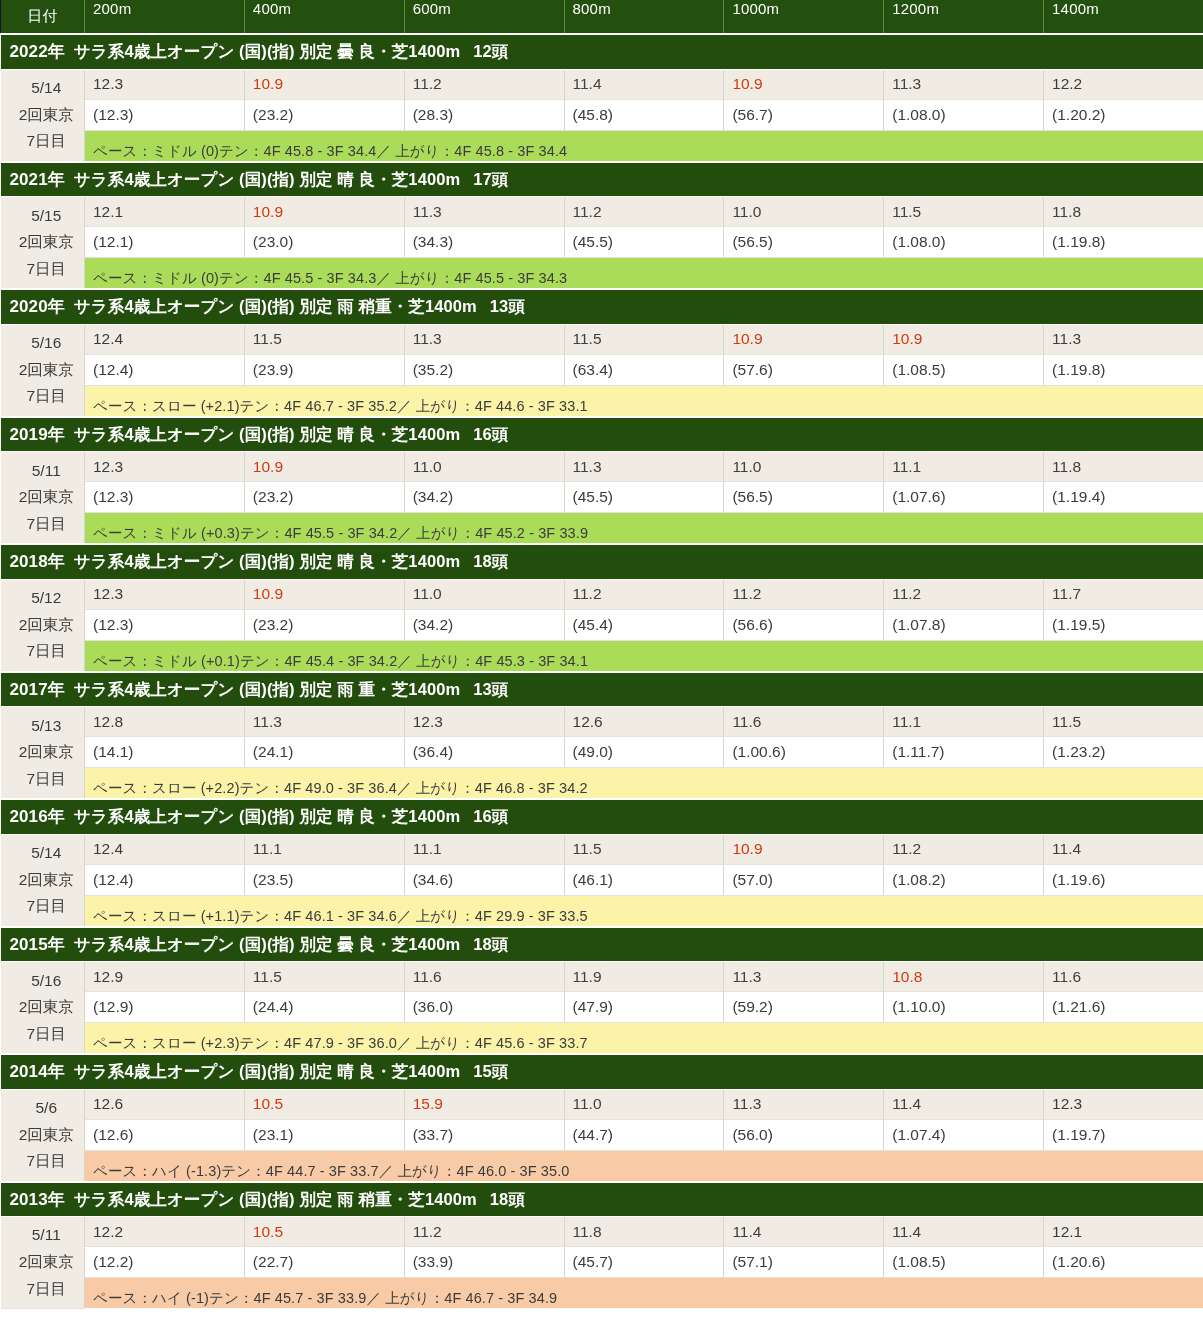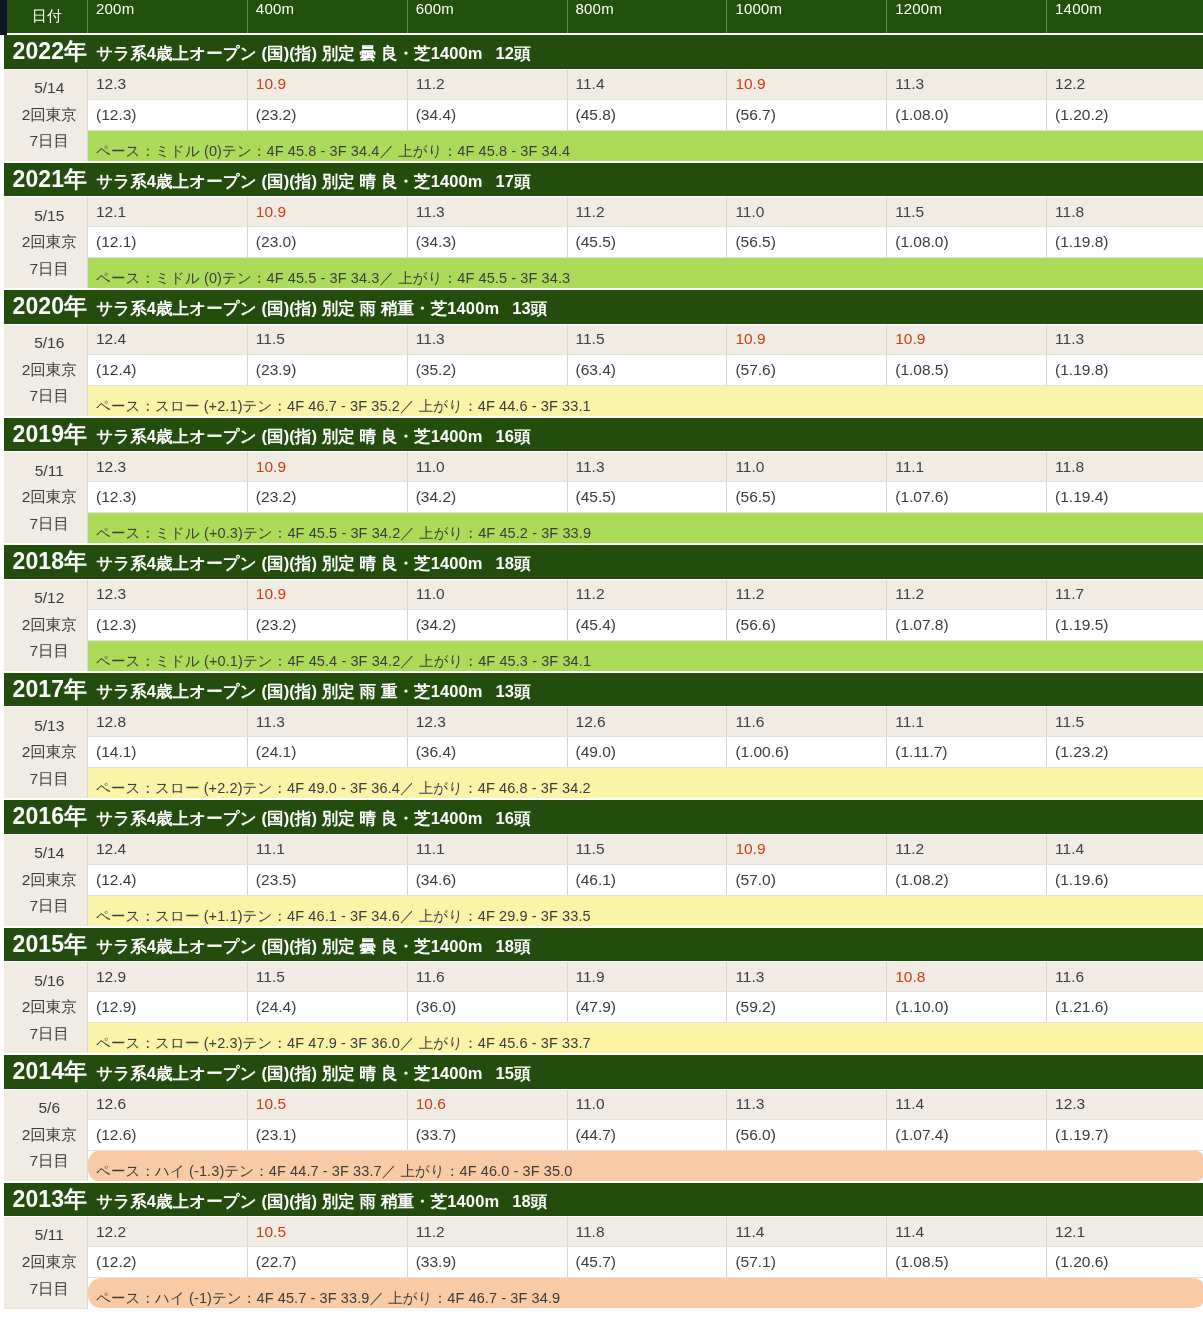--- a/index.html
+++ b/index.html
@@ -35,39 +35,39 @@
     height: 29px;
     padding: 0 0 16px 8px;
     text-align: left;
     border-right: 1px solid #5c8b46;
     vertical-align: middle;
     letter-spacing: 0.2px;
   }
   tr.header-row > th.h-date {
     text-align: center;
     padding: 0;
-    border-left: 7px solid #0f172a;
+    border-left: 1px solid #0f172a;
   }
   tr.header-row > th.last { border-right: none; }
 
   
   tr.race-title-row > td {
     background: #234d0d;
     color: #ffffff;
     font-weight: bold;
     font-size: 16.5px;
     height: 35px;
     padding: 0 0 0 9px;
     border-top: 2px solid #ffffff;
     border-bottom: 1px solid #ffffff;
     vertical-align: middle;
     letter-spacing: 0.1px;
     white-space: nowrap;
   }
-  .title-year { font-size: 23px; }
+  .title-year { font-size: 17px; }
   .title-gap-s { display: inline-block; width: 9px; }
   .title-gap-m { display: inline-block; width: 13px; }
 
   
   td.date-cell {
     background: #ffffff;
     color: #2b2b2b;
     text-align: center;
     font-size: 14.5px;
     line-height: 1.72;
@@ -113,21 +113,21 @@
     height: 30px;
     padding: 11px 0 0 8px;
     font-size: 14.5px;
     color: #3c3c3c;
     vertical-align: middle;
     white-space: nowrap;
     letter-spacing: 0.1px;
   }
   .pace-middle { background: #aadc5a; }
   .pace-slow   { background: #faf3a8; }
-  .pace-high   { background: #f8cba6; border-radius: 13px; }
+  .pace-high   { background: #f8cba6; }
 </style>
 </head>
 <body>
 
 <div id="page">
   <table class="lap-table">
     <colgroup>
       <col class="c-date">
       <col class="c-lap">
         <col class="c-lap">
@@ -163,21 +163,21 @@
           <td><span class="v-fast">10.9</span></td>
           <td><span class="v-mid">11.2</span></td>
           <td><span class="v-mid">11.4</span></td>
           <td><span class="v-fast">10.9</span></td>
           <td><span class="v-mid">11.3</span></td>
           <td class="last"><span class="v-normal">12.2</span></td>
         </tr>
         <tr class="cum-row">
           <td>(12.3)</td>
           <td>(23.2)</td>
-          <td>(34.4)</td>
+          <td>(28.3)</td>
           <td>(45.8)</td>
           <td>(56.7)</td>
           <td>(1.08.0)</td>
           <td class="last">(1.20.2)</td>
         </tr>
         <tr class="pace-row">
           <td colspan="7" class="pace-cell pace-middle">ペース：ミドル (0)テン：4F 45.8 - 3F 34.4／ 上がり：4F 45.8 - 3F 34.4</td>
         </tr>
         <tr class="race-title-row">
           <td colspan="8"><span class="title-year">2021年</span><span class="title-gap-s"></span><span>サラ系4歳上オープン (国)(指) 別定  晴 良・芝1400m</span><span class="title-gap-m"></span><span>17頭</span></td>
@@ -386,21 +386,21 @@
           <td colspan="8"><span class="title-year">2014年</span><span class="title-gap-s"></span><span>サラ系4歳上オープン (国)(指) 別定  晴 良・芝1400m</span><span class="title-gap-m"></span><span>15頭</span></td>
         </tr>
         <tr class="lap-row">
           <td class="date-cell" rowspan="3">
             <div>5/6</div>
             <div>2回東京</div>
             <div>7日目</div>
           </td>
           <td><span class="v-normal">12.6</span></td>
           <td><span class="v-fast">10.5</span></td>
-          <td><span class="v-fast">10.6</span></td>
+          <td><span class="v-fast">15.9</span></td>
           <td><span class="v-mid">11.0</span></td>
           <td><span class="v-mid">11.3</span></td>
           <td><span class="v-mid">11.4</span></td>
           <td class="last"><span class="v-normal">12.3</span></td>
         </tr>
         <tr class="cum-row">
           <td>(12.6)</td>
           <td>(23.1)</td>
           <td>(33.7)</td>
           <td>(44.7)</td>

